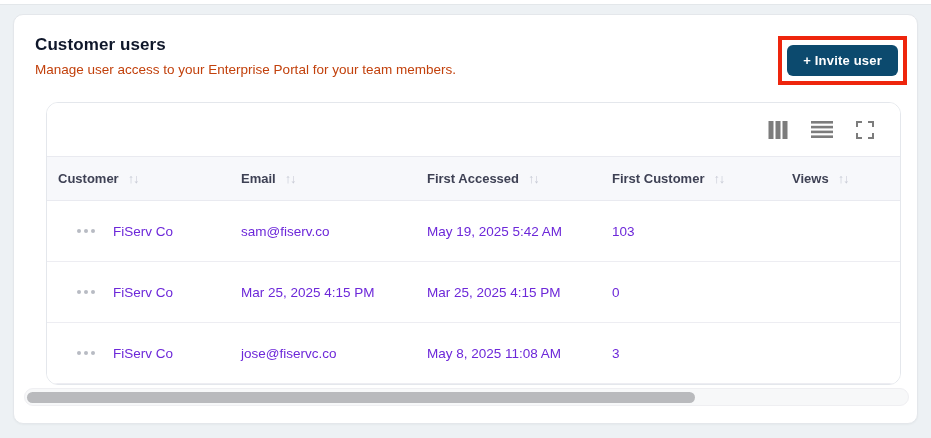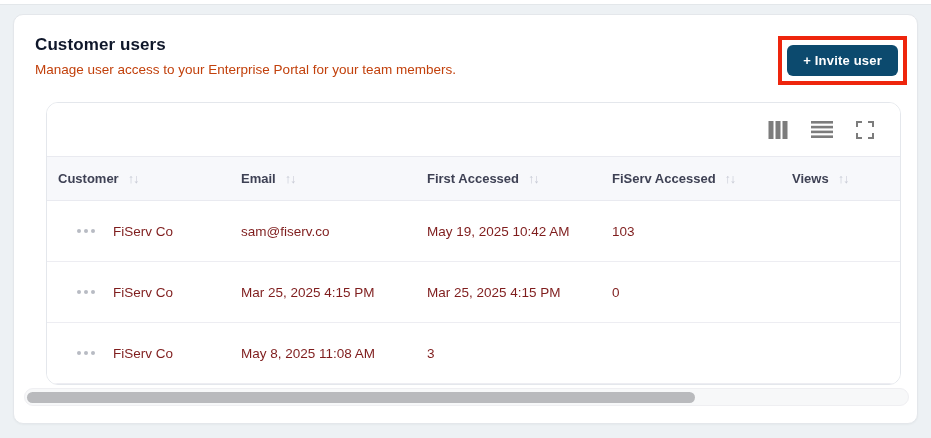--- a/index.html
+++ b/index.html
@@ -78,21 +78,21 @@
   }
   .th { display: flex; align-items: center; cursor: pointer; }
   .th-first { grid-column: 1 / 3; padding-left: 11px; }
   .sort-icon {
     color: #c7cad5; font-size: 12.5px; font-weight: 400;
     letter-spacing: -1px; margin-left: 9px; margin-top: 1px;
   }
   .trow {
     height: 61px;
     border-bottom: 1px solid #ededf2;
-    font-size: 13.5px; color: #7f1d1d;
+    font-size: 13.5px; color: #6d28d9;
     background: #ffffff;
   }
   .trow:last-of-type { border-bottom: 1px solid #ededf2; }
   .cell-menu { padding-left: 28px; }
   .dots-btn {
     background: none; border: none; cursor: pointer;
     display: flex; gap: 3px; align-items: center; padding: 4px 2px;
   }
   .dot { width: 4px; height: 4px; border-radius: 50%; background: #b8bbc3; display: block; }
   .hscrollbar {
@@ -162,40 +162,40 @@
       </div>
       <div class="th">
         <span>Email</span>
         <span class="sort-icon">↑↓</span>
       </div>
       <div class="th">
         <span>First Accessed</span>
         <span class="sort-icon">↑↓</span>
       </div>
       <div class="th">
-        <span>FiServ Accessed</span>
+        <span>First Customer</span>
         <span class="sort-icon">↑↓</span>
       </div>
       <div class="th">
         <span>Views</span>
         <span class="sort-icon">↑↓</span>
       </div>
     </div>
 
     <div class="grid-row trow">
       <div class="cell-menu">
         <button class="dots-btn">
           <span class="dot"></span>
             <span class="dot"></span>
             <span class="dot"></span>
         </button>
       </div>
       <div>FiServ Co</div>
       <div>sam@fiserv.co</div>
-      <div>May 19, 2025 10:42 AM</div>
+      <div>May 19, 2025 5:42 AM</div>
       <div>103</div>
     </div>
 
     <div class="grid-row trow">
       <div class="cell-menu">
         <button class="dots-btn">
           <span class="dot"></span>
             <span class="dot"></span>
             <span class="dot"></span>
         </button>
@@ -208,20 +208,21 @@
 
     <div class="grid-row trow">
       <div class="cell-menu">
         <button class="dots-btn">
           <span class="dot"></span>
             <span class="dot"></span>
             <span class="dot"></span>
         </button>
       </div>
       <div>FiServ Co</div>
+      <div>jose@fiservc.co</div>
       <div>May 8, 2025 11:08 AM</div>
       <div>3</div>
     </div>
 
   </div>
 
   <div class="hscrollbar">
     <div class="hscroll-thumb"></div>
   </div>
 

